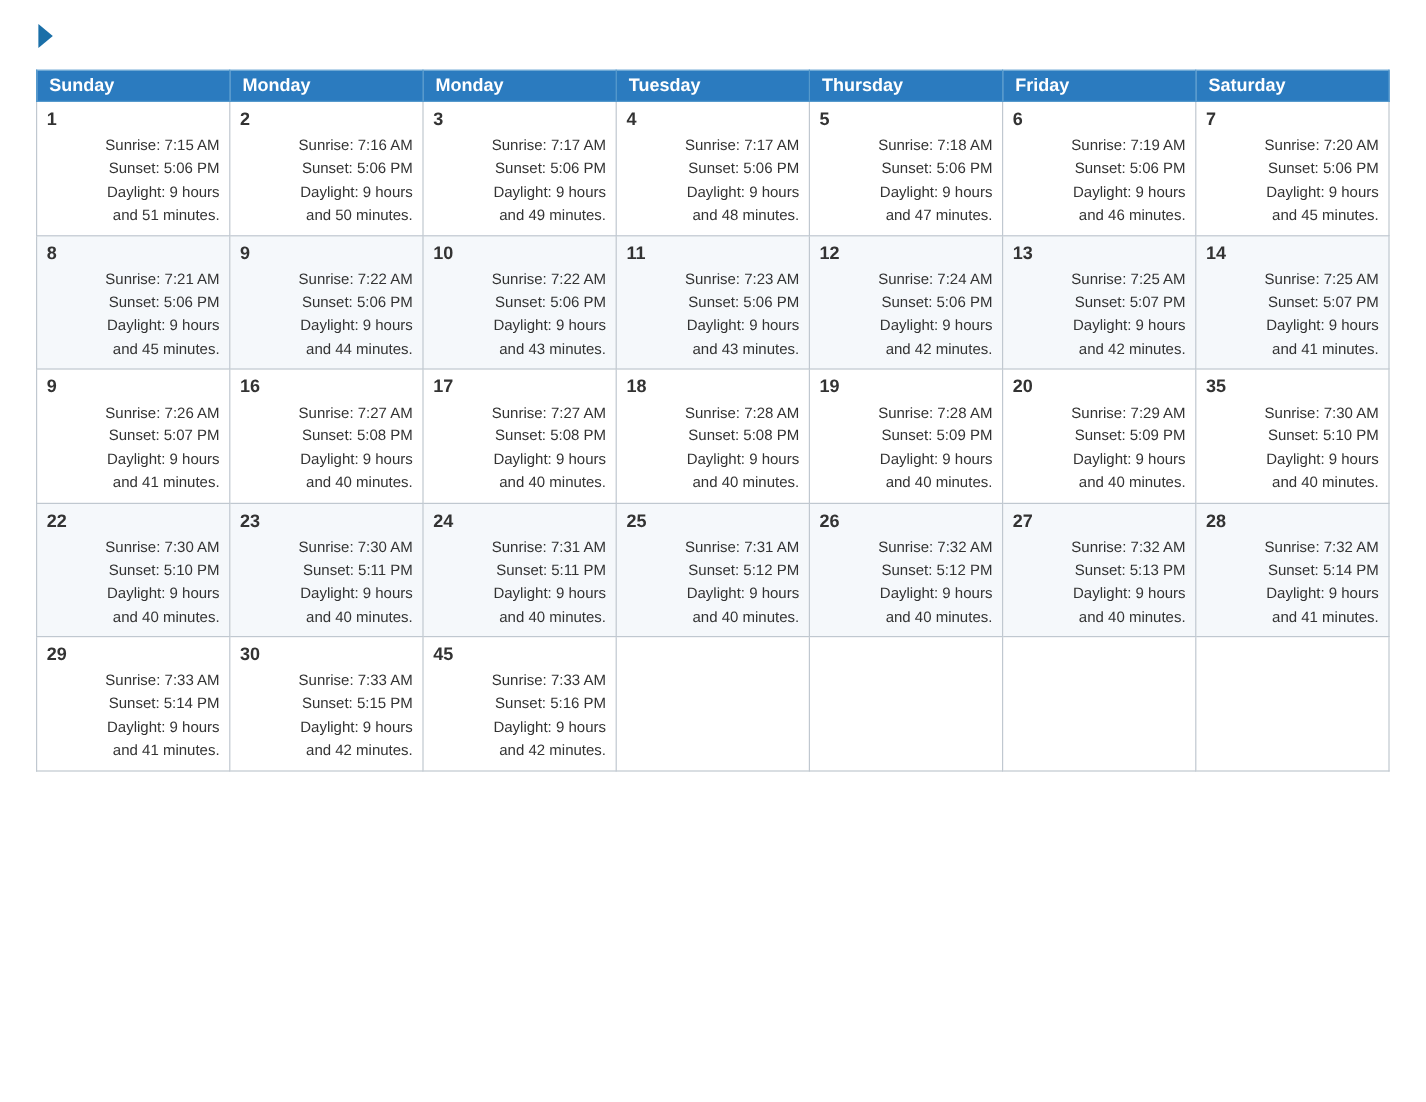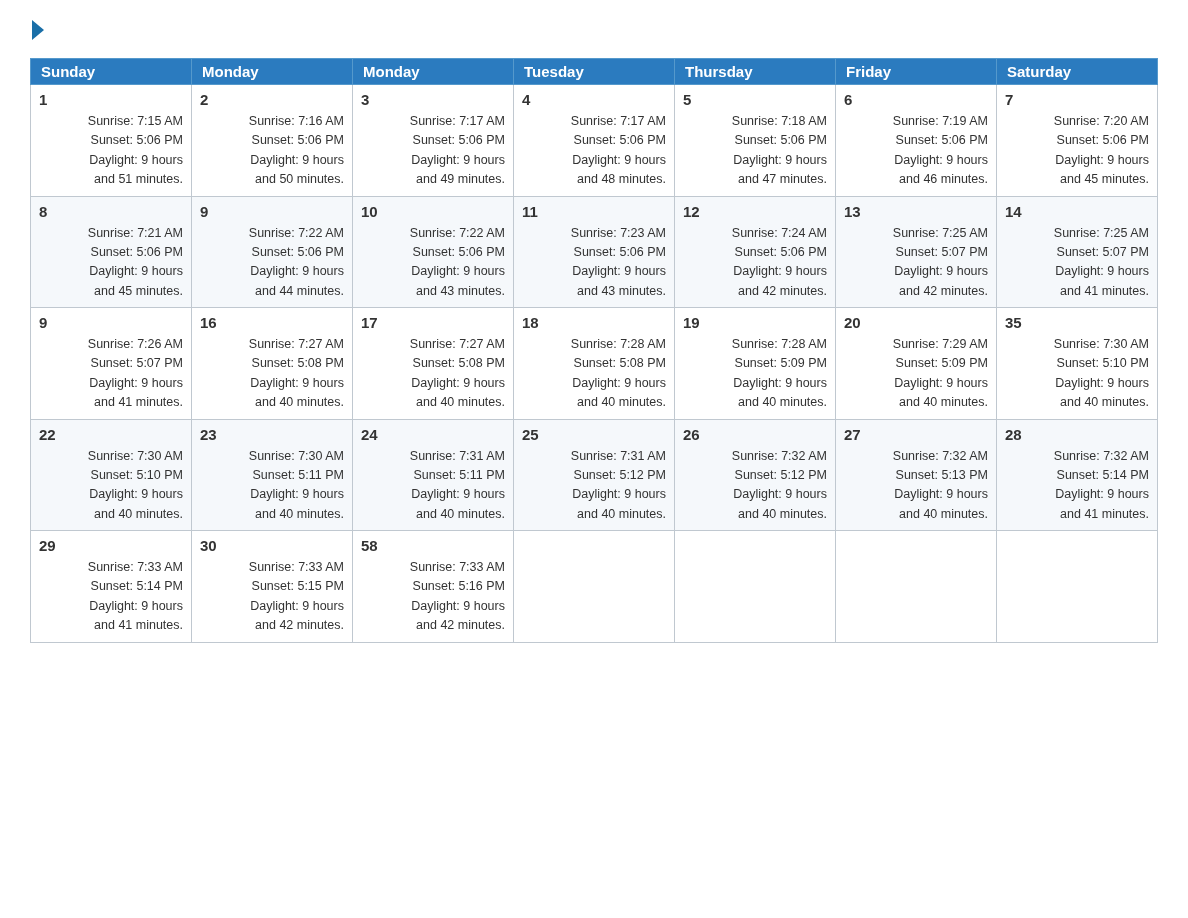--- a/index.html
+++ b/index.html
@@ -254,21 +254,21 @@
       <tr>
         <td>
           <span class="day-num">29</span>
 <div class="day-info">Sunrise: 7:33 AM<br>Sunset: 5:14 PM<br>Daylight: 9 hours<br>and 41 minutes.</div>
         </td>
         <td>
           <span class="day-num">30</span>
 <div class="day-info">Sunrise: 7:33 AM<br>Sunset: 5:15 PM<br>Daylight: 9 hours<br>and 42 minutes.</div>
         </td>
         <td>
-          <span class="day-num">58</span>
+          <span class="day-num">45</span>
 <div class="day-info">Sunrise: 7:33 AM<br>Sunset: 5:16 PM<br>Daylight: 9 hours<br>and 42 minutes.</div>
         </td>
         <td></td>
         <td></td>
         <td></td>
         <td></td>
       </tr>
     </tbody>
 </table>
 

